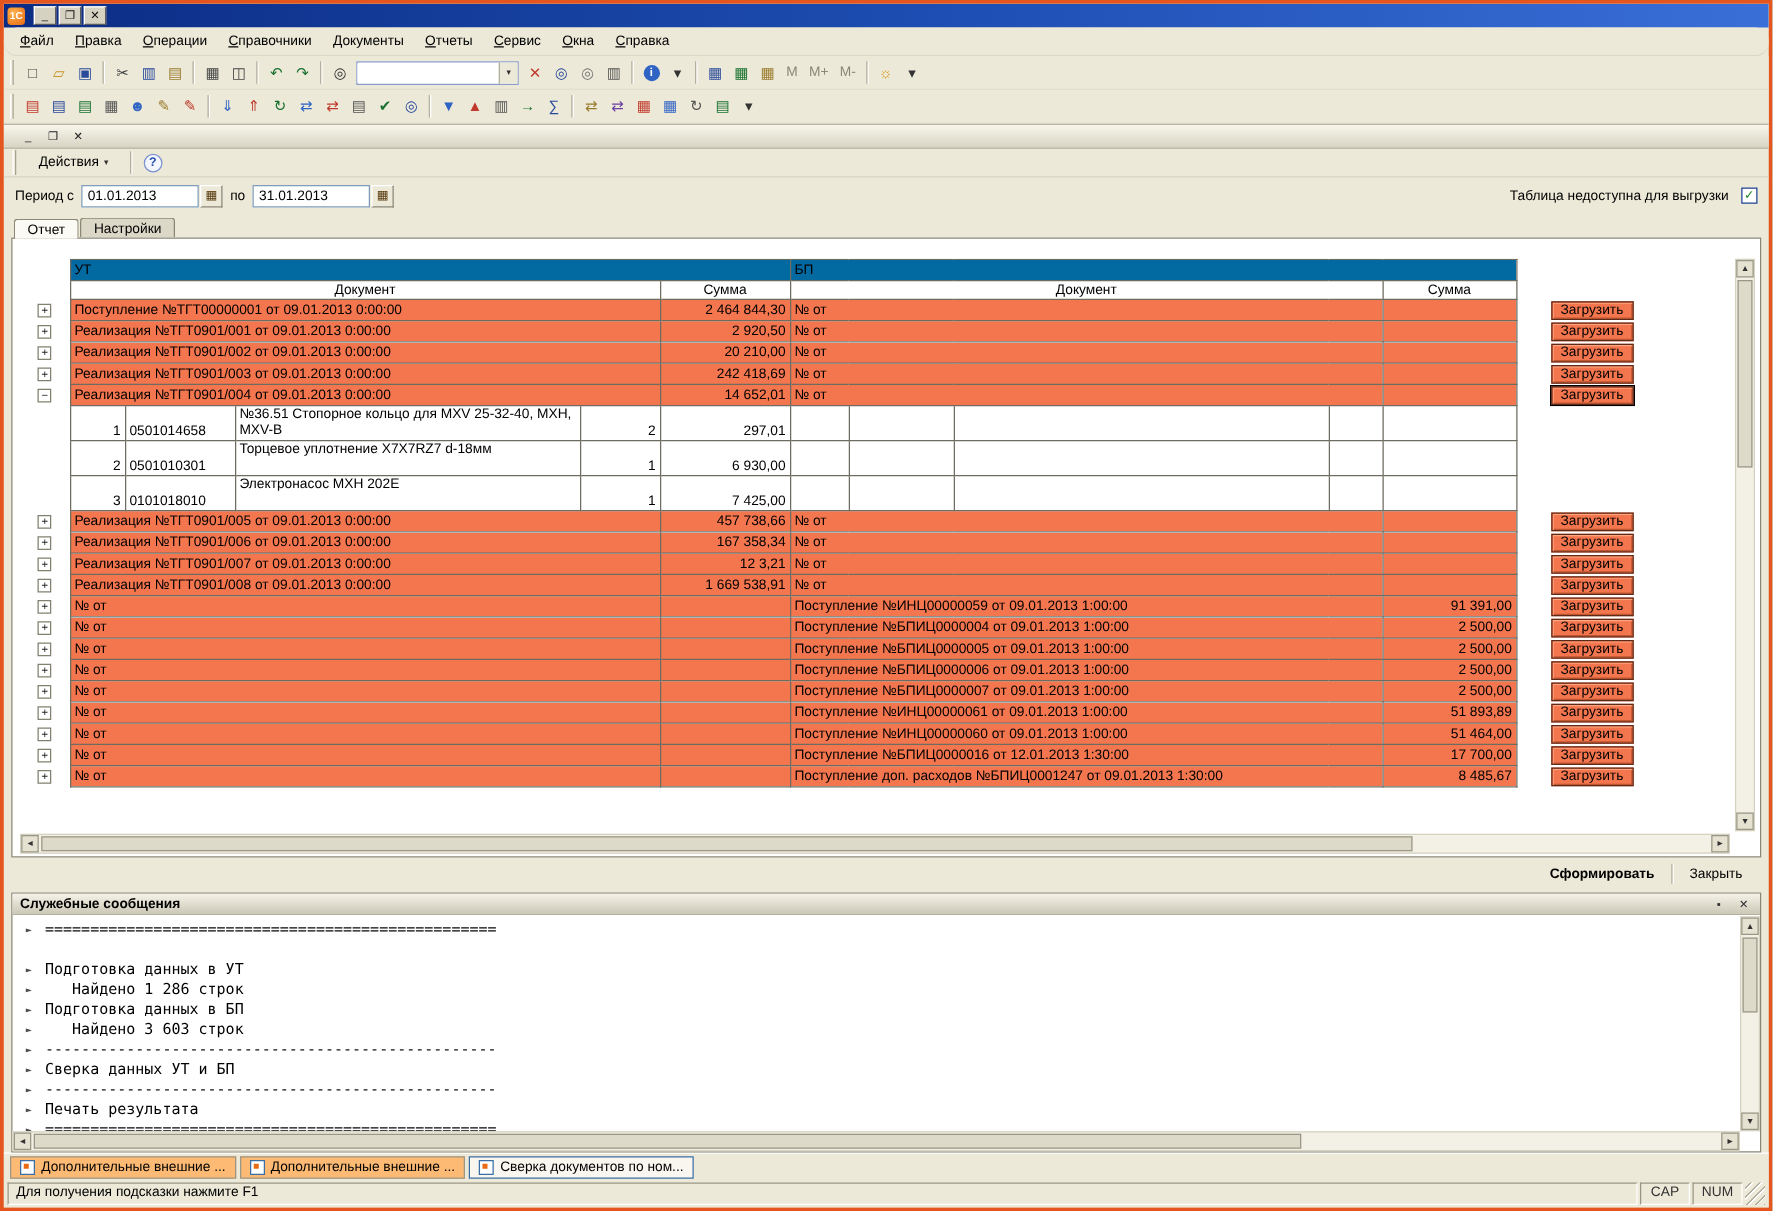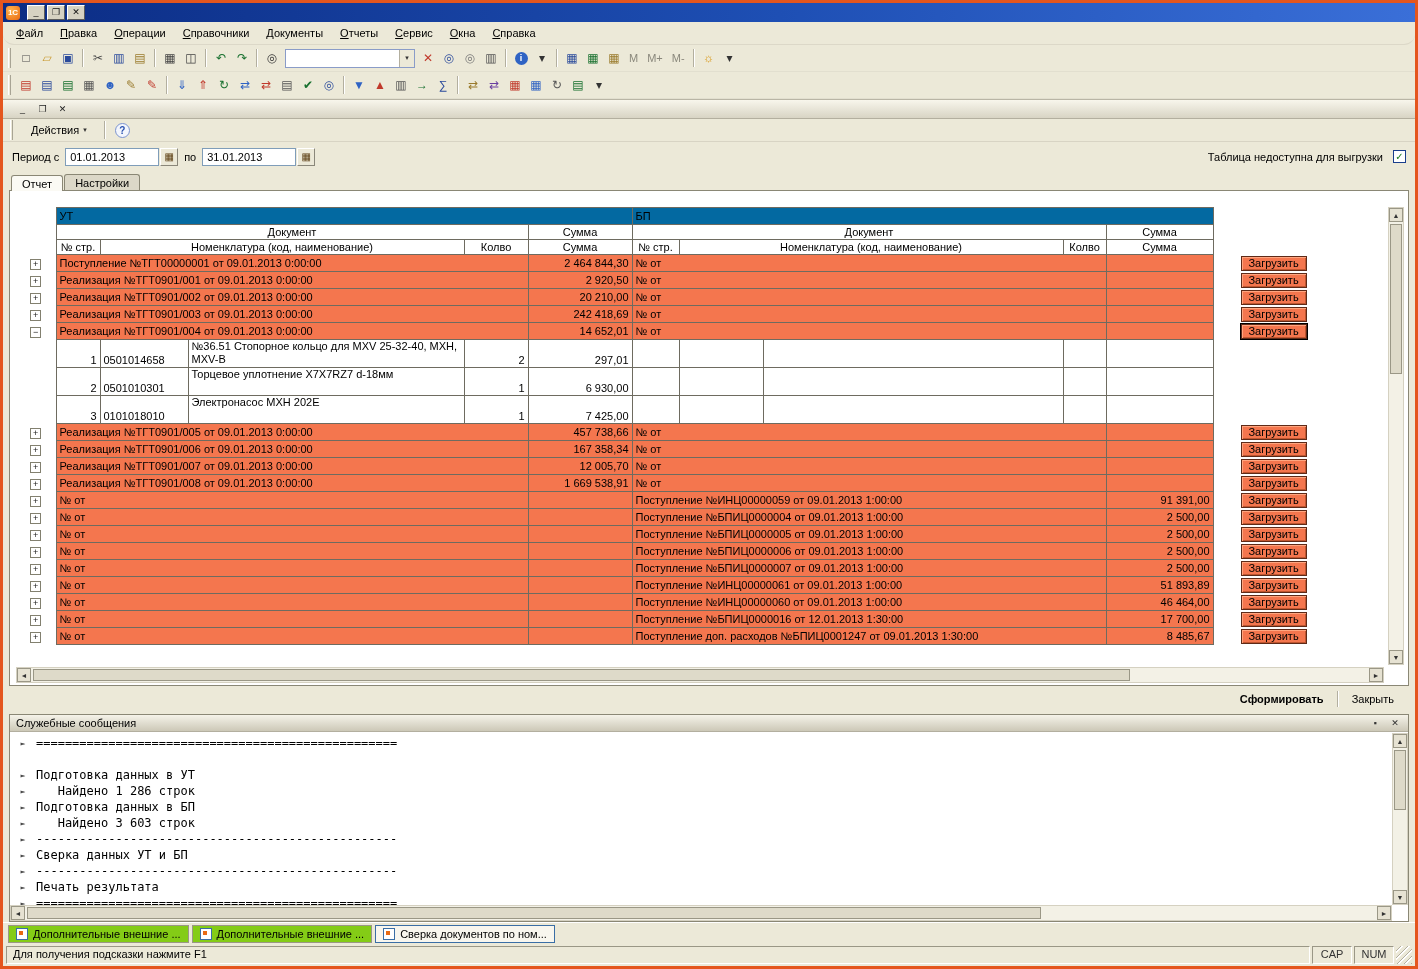--- a/index.html
+++ b/index.html
@@ -119,35 +119,35 @@
   .flat-btn { padding:2px 8px; background:transparent; border:1px solid transparent;
               font:11px "Liberation Sans",sans-serif; }
   .flat-btn.strong { font-weight:bold; }
   .vdiv { width:0; height:16px; border-left:1px solid #b3af9f; border-right:1px solid #fff; }
 
   
   .msg-panel { height:208px; margin:2px 6px 0; border:1px solid #8a8775; background:#fff;
                display:flex; flex-direction:column; position:relative; flex:0 0 auto; }
   .msg-header { height:17px; background:linear-gradient(#f5f3e9,#ccc8b7); border-bottom:1px solid #b3af9f;
                 display:flex; align-items:center; padding:0 6px; gap:6px; }
-  .msg-header .mt { flex:1; }
+  .msg-header .mt { flex:1;font-weight:bold; }
   .msg-hicon { width:14px; height:13px; display:flex; align-items:center; justify-content:center;
                font-size:9px; color:#333; }
   .msg-body { position:absolute; top:18px; left:0; right:16px; bottom:16px; overflow:hidden;
               font-family:"DejaVu Sans Mono",monospace; font-size:12px; padding-top:2px; }
   .msg-line { height:16px; display:flex; align-items:center; }
   .msg-marker { width:26px; text-align:center; font-size:8px; color:#4a4a4a; flex:0 0 auto; }
   .msg-text { white-space:pre; }
   .mp-vscroll { top:18px; right:0; bottom:16px; }
   .mp-hscroll { left:0; right:16px; bottom:0; }
 
   
   .wtabs { height:22px; display:flex; align-items:center; gap:3px; padding:2px 5px;
            background:#ece9d8; border-top:1px solid #fff; flex:0 0 auto; }
-  .wtab { display:flex; align-items:center; gap:5px; height:18px; padding:0 7px; background:#84cc16;
+  .wtab { display:flex; align-items:center; gap:5px; height:18px; padding:0 7px; background:#fdba74;
           border:1px solid #9a9786; white-space:nowrap; }
   .wtab.active { background:#f8f6ee; border-color:#3a6ea5; }
   .wtab-icon { width:12px; height:12px; background:#fff; border:1px solid #3a6ea5; position:relative; }
   .wtab-icon::after { content:""; position:absolute; left:2px; top:2px; width:4px; height:4px; background:#e86a12; }
 
   
   .statusbar { height:22px; display:flex; gap:2px; padding:2px 3px; background:#ece9d8; flex:0 0 auto; }
   .sb-cell { border:1px solid; border-color:#9a9786 #fff #fff #9a9786; padding:1px 6px; white-space:nowrap; }
   .sb-main { flex:1; }
   .sb-ind { width:40px; text-align:center; color:#333; }
@@ -415,32 +415,20 @@
             <td class="noborder"></td>
           </tr>
           <tr class="hrow2">
             <td class="noborder"></td>
             <th colspan="4">Документ</th>
             <th>Сумма</th>
             <th colspan="4">Документ</th>
             <th>Сумма</th>
             <td class="noborder"></td>
           </tr>
-          <tr class="hrow3">
-            <td class="noborder"></td>
-            <th>№ стр.</th>
-            <th colspan="2">Номенклатура (код, наименование)</th>
-            <th>Колво</th>
-            <th>Сумма</th>
-            <th>№ стр.</th>
-            <th colspan="2">Номенклатура (код, наименование)</th>
-            <th>Колво</th>
-            <th>Сумма</th>
-            <td class="noborder"></td>
-          </tr>
         </thead>
         <tbody id="report-tbody">
             <tr class="row-doc">
               <td class="cell-exp"><span class="expbox">+</span></td>
               <td class="cell-doc" colspan="4">Поступление №ТГТ00000001 от 09.01.2013 0:00:00</td>
               <td class="cell-sum">2 464 844,30</td>
               <td class="cell-doc" colspan="4">№ от</td>
               <td class="cell-sum"></td>
               <td class="cell-load">
                 <button class="load-btn">Загрузить</button>
@@ -544,21 +532,21 @@
               <td class="cell-sum">167 358,34</td>
               <td class="cell-doc" colspan="4">№ от</td>
               <td class="cell-sum"></td>
               <td class="cell-load">
                 <button class="load-btn">Загрузить</button>
               </td>
             </tr>
             <tr class="row-doc">
               <td class="cell-exp"><span class="expbox">+</span></td>
               <td class="cell-doc" colspan="4">Реализация №ТГТ0901/007 от 09.01.2013 0:00:00</td>
-              <td class="cell-sum">12 005,70</td>
+              <td class="cell-sum">12 3,21</td>
               <td class="cell-doc" colspan="4">№ от</td>
               <td class="cell-sum"></td>
               <td class="cell-load">
                 <button class="load-btn">Загрузить</button>
               </td>
             </tr>
             <tr class="row-doc">
               <td class="cell-exp"><span class="expbox">+</span></td>
               <td class="cell-doc" colspan="4">Реализация №ТГТ0901/008 от 09.01.2013 0:00:00</td>
               <td class="cell-sum">1 669 538,91</td>
@@ -626,21 +614,21 @@
               <td class="cell-sum">51 893,89</td>
               <td class="cell-load">
                 <button class="load-btn">Загрузить</button>
               </td>
             </tr>
             <tr class="row-doc">
               <td class="cell-exp"><span class="expbox">+</span></td>
               <td class="cell-doc" colspan="4">№ от</td>
               <td class="cell-sum"></td>
               <td class="cell-doc" colspan="4">Поступление №ИНЦ00000060 от 09.01.2013 1:00:00</td>
-              <td class="cell-sum">46 464,00</td>
+              <td class="cell-sum">51 464,00</td>
               <td class="cell-load">
                 <button class="load-btn">Загрузить</button>
               </td>
             </tr>
             <tr class="row-doc">
               <td class="cell-exp"><span class="expbox">+</span></td>
               <td class="cell-doc" colspan="4">№ от</td>
               <td class="cell-sum"></td>
               <td class="cell-doc" colspan="4">Поступление №БПИЦ0000016 от 12.01.2013 1:30:00</td>
               <td class="cell-sum">17 700,00</td>

